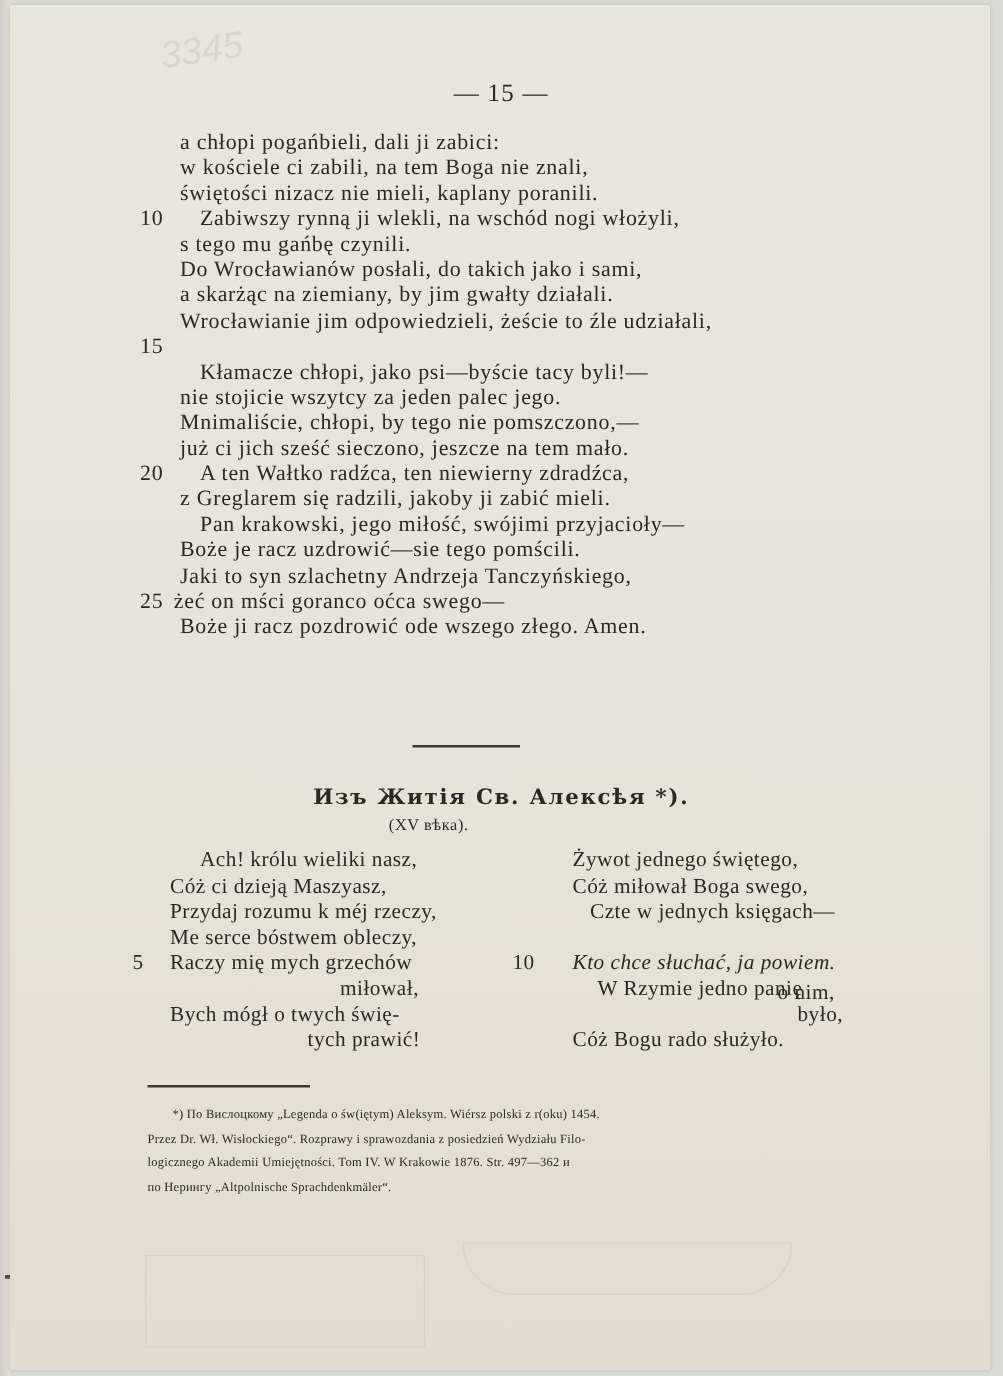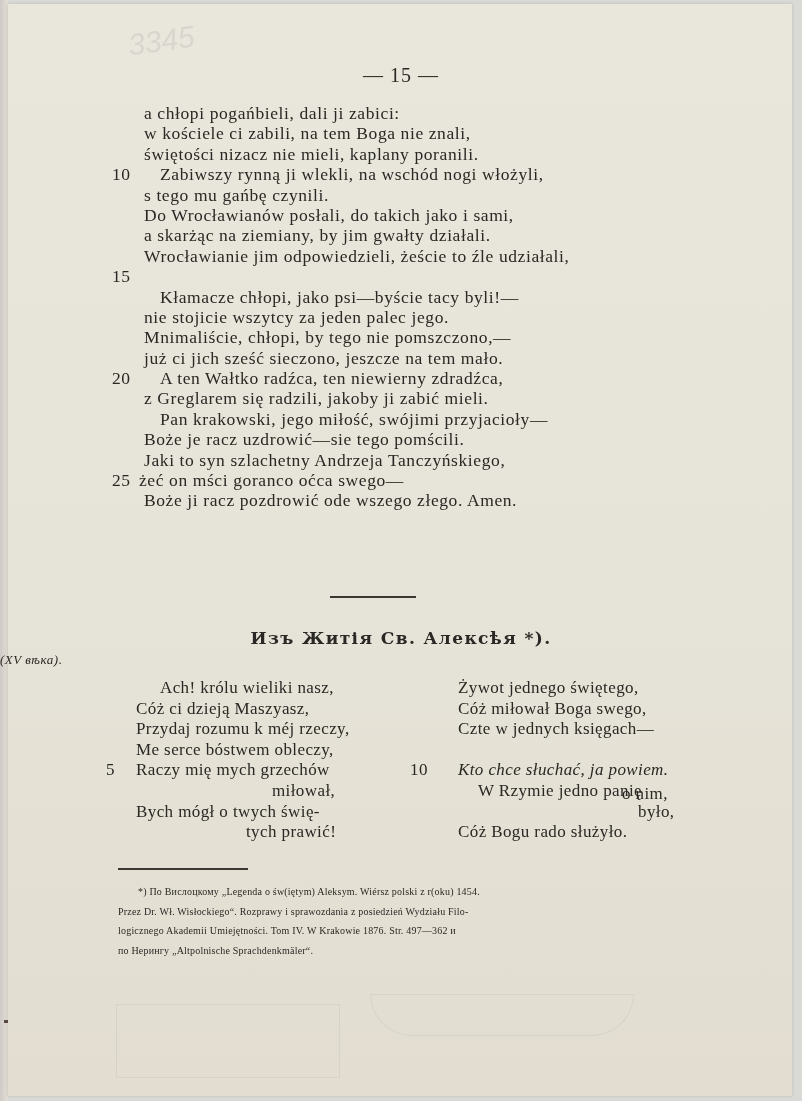--- a/index.html
+++ b/index.html
@@ -35,22 +35,22 @@
   }
   .line { position: relative; height: 20.4px; white-space: nowrap; }
   .line .num { position: absolute; left: 100px; width: 30px; }
   .line .txt { position: absolute; }
   .rule { position: absolute; height: 2px; background: #3b3833; }
   .title {
     position: absolute; top: 628px; left: 0; width: 802px; text-align: center;
     font-family: "DejaVu Serif", serif; font-weight: bold; font-size: 17px; letter-spacing: 1.4px;
   }
   .subtitle {
-    position: absolute; top: 652px; left: 0; width: 686px; 
-    font-size: 13px; letter-spacing: 0.5px; font-style: italic;
+    position: absolute; top: 652px; left: 0; width: 686px; text-align: center;
+    font-size: 13px; letter-spacing: 0.5px;
   }
   .col { position: absolute; top: 678px; font-size: 17px; line-height: 20.6px; letter-spacing: 0.4px; }
   .col .cl { position: relative; height: 20.6px; white-space: nowrap; }
   .col .cl .num { position: absolute; }
   .col .cl .txt { position: absolute; }
   .footnote {
     position: absolute; left: 118px; top: 882px; width: 560px;
     font-size: 10px; line-height: 19.6px; letter-spacing: 0.2px;
   }
   .footnote .fl { white-space: nowrap; }
@@ -193,21 +193,21 @@
     <div class="cl">
       <span class="num" style="left: -18px;"></span>
       <span class="txt" style="left: 30px;">Żywot jednego świętego,</span>
     </div>
     <div class="cl">
       <span class="num" style="left: -18px;"></span>
       <span class="txt" style="left: 30px;">Cóż miłował Boga swego,</span>
     </div>
     <div class="cl">
       <span class="num" style="left: -18px;"></span>
-      <span class="txt" style="left: 30px; text-align: right;">Czte w jednych księgach—</span>
+      <span class="txt" style="left: 44px; text-align: right;">Czte w jednych księgach—</span>
     </div>
     <div class="cl">
       <span class="num" style="left: -18px;"></span>
       <span class="txt" style="left: 194px; margin-top: 44px;">o nim,</span>
     </div>
     <div class="cl">
       <span class="num" style="left: -18px;">10</span>
       <span class="txt" style="left: 30px; font-style: italic;">Kto chce słuchać, ja powiem.</span>
     </div>
     <div class="cl">

